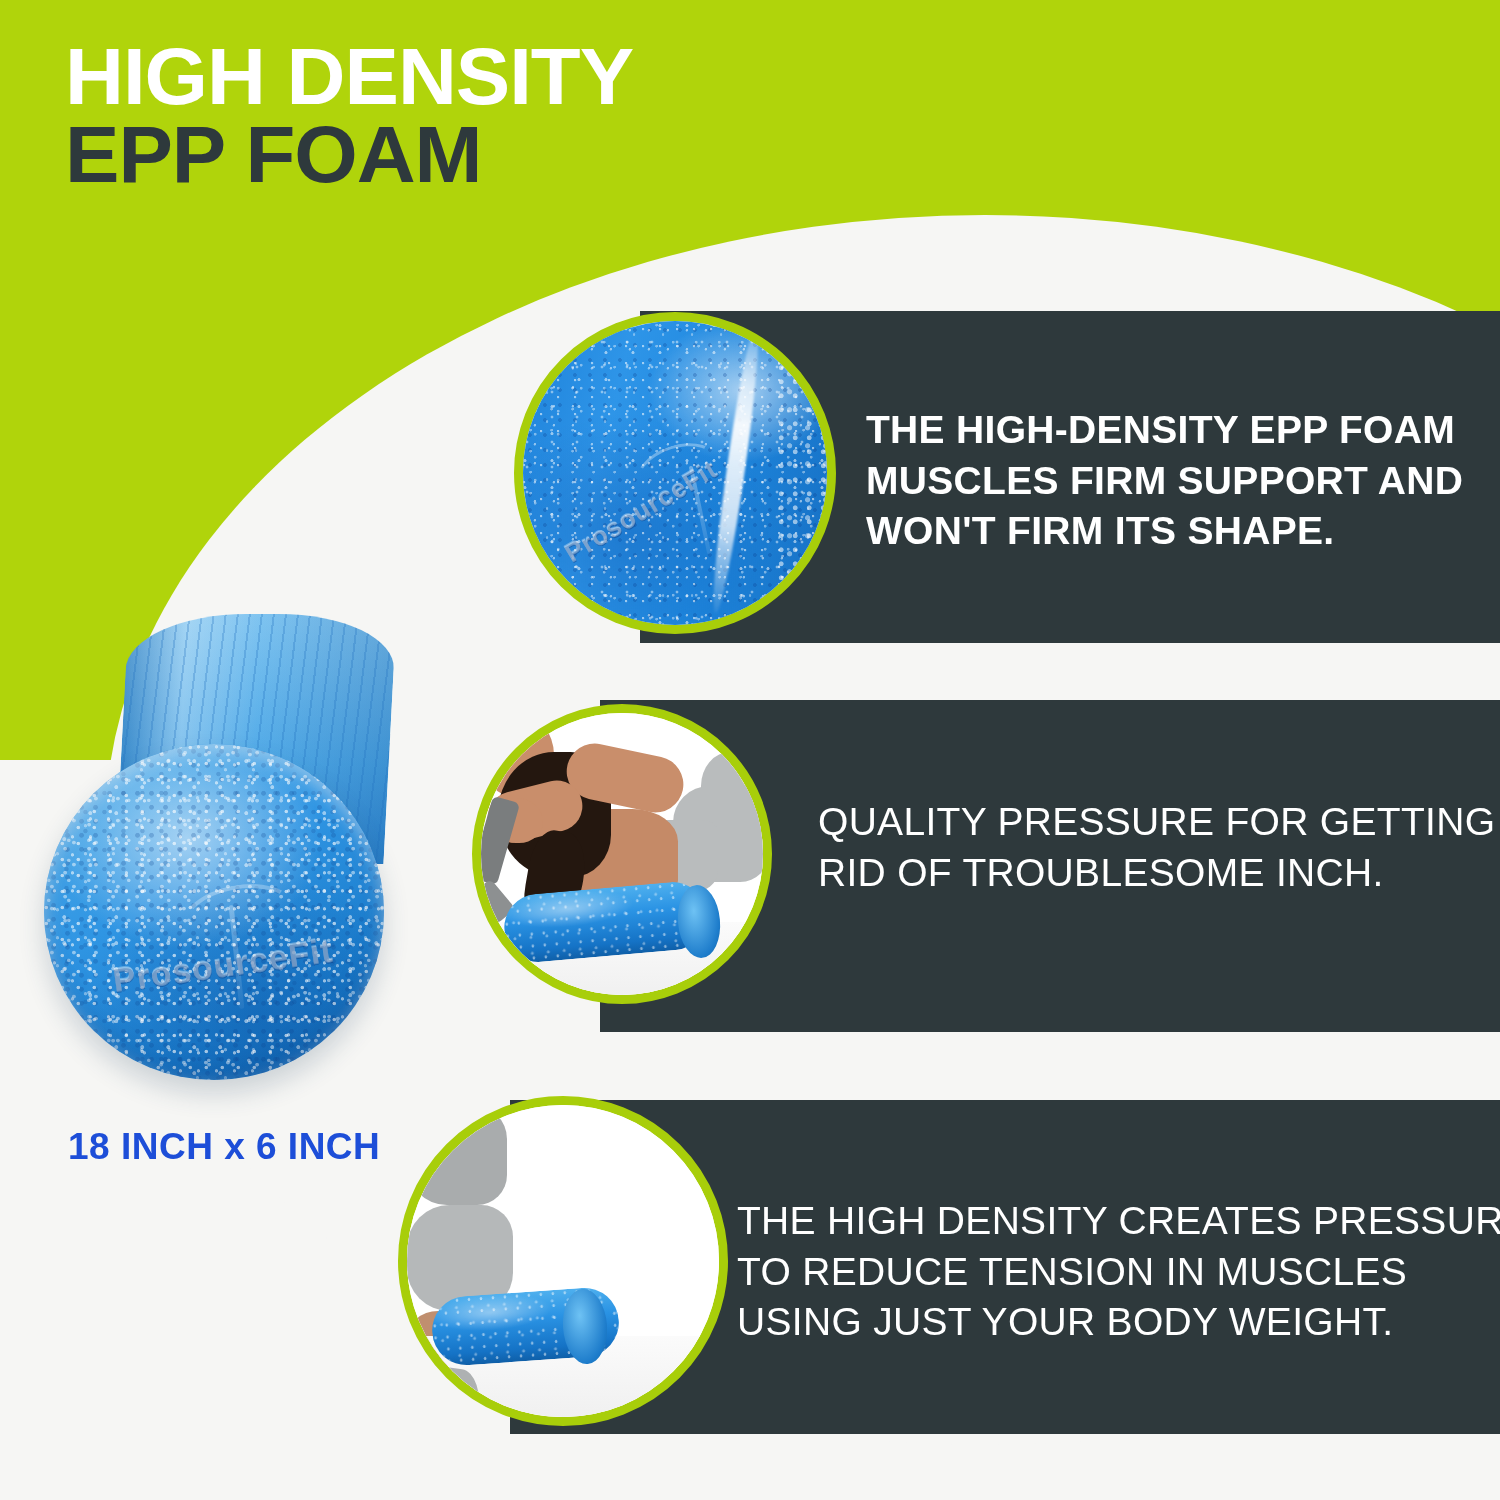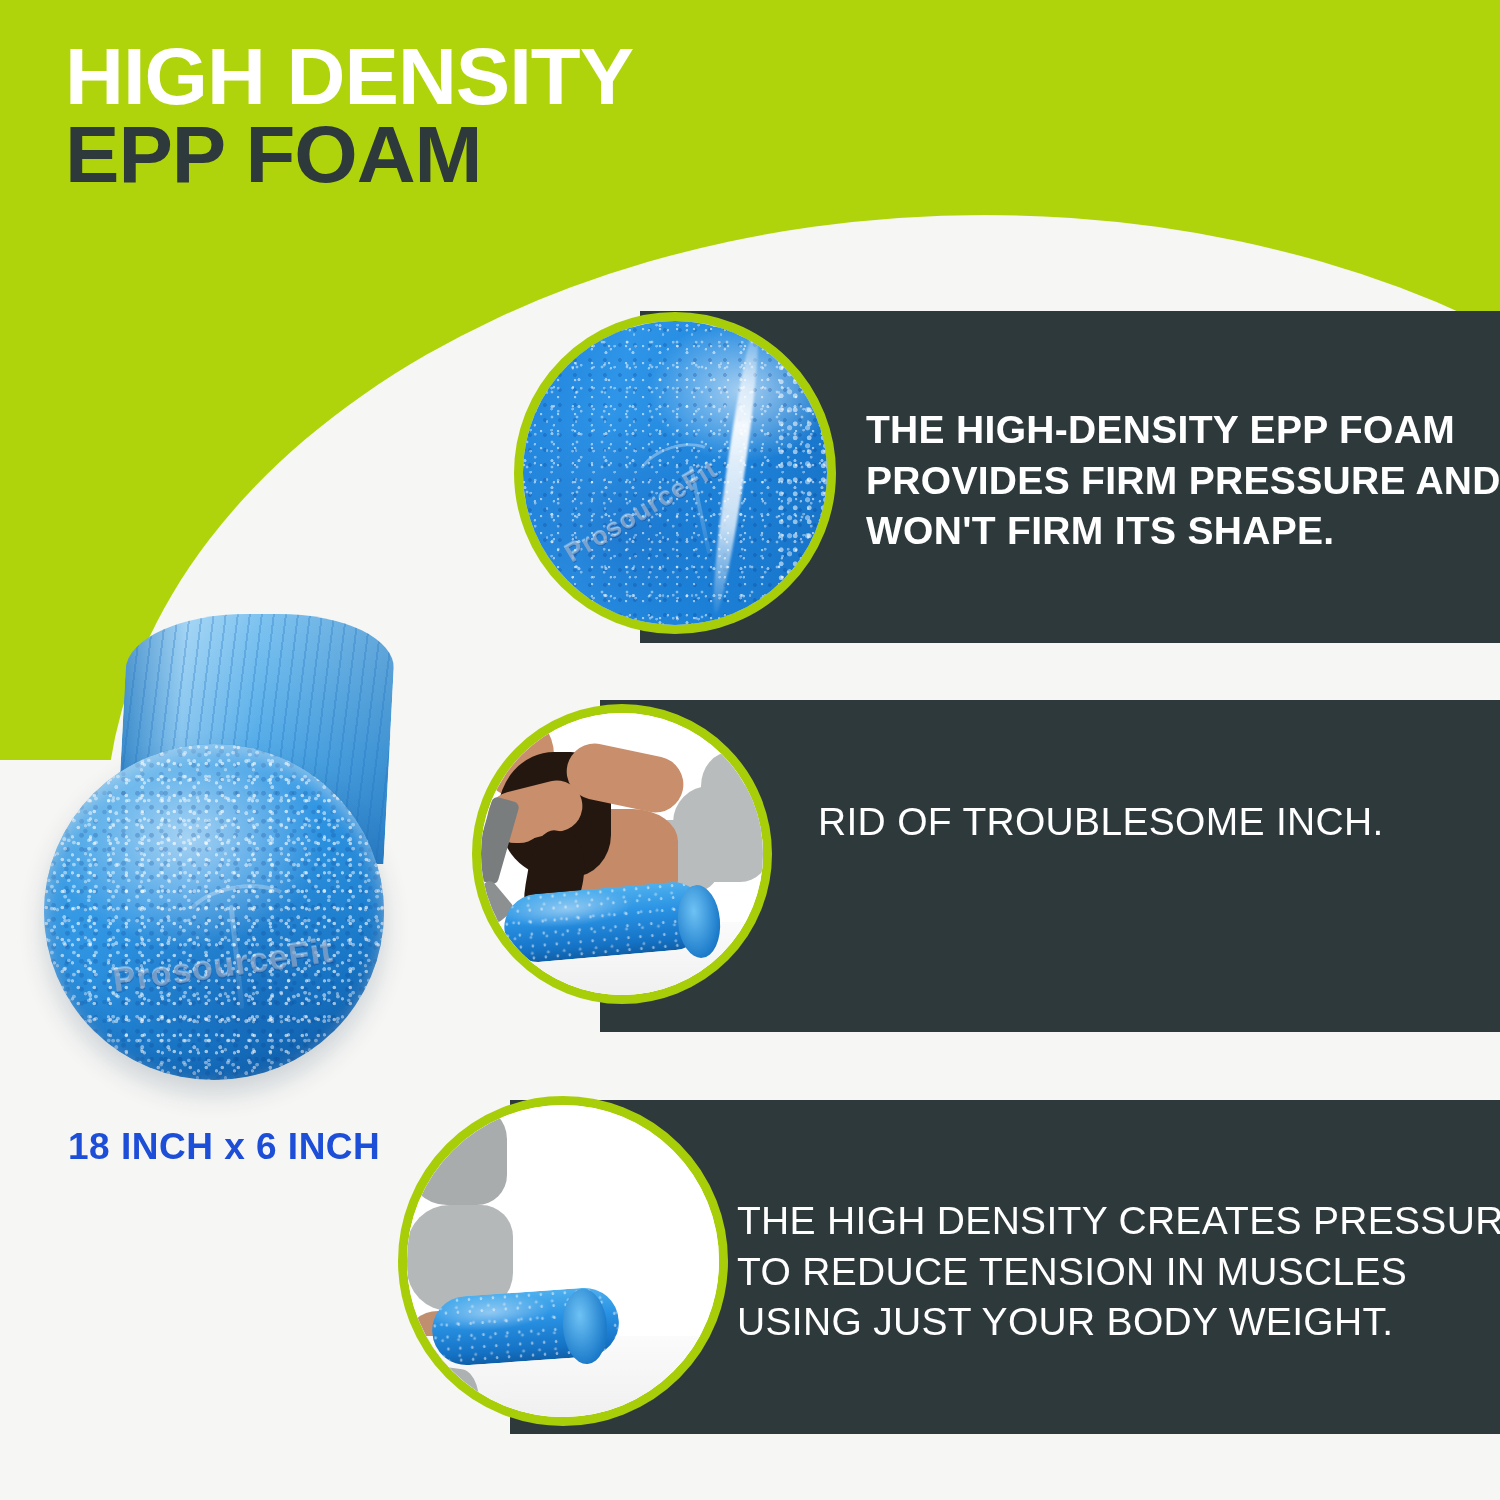--- a/index.html
+++ b/index.html
@@ -296,40 +296,41 @@
 
 <div id="title-block">
   <div class="title-line" id="title-line-1">HIGH DENSITY</div>
   <div class="title-line" id="title-line-2">EPP FOAM</div>
 </div>
 
 <div class="panel" id="panel-1"></div>
 
 <div class="panel-text" id="text-1">
   <div>THE HIGH-DENSITY EPP FOAM</div>
-  <div>PROVIDES FIRM PRESSURE AND</div>
+  <div>MUSCLES FIRM SUPPORT AND</div>
   <div>WON'T FIRM ITS SHAPE.</div>
 </div>
 
 <div class="photo-circle" id="circle-1">
   <div class="photo-inner">
     <div class="foam-end-closeup">
       <div class="foam-speckle"></div>
       <div class="foam-side-face"></div>
       <div class="foam-rim-highlight"></div>
       <div class="emboss-swoosh" id="swoosh-c1"></div>
       <div id="swoosh-c1b"></div>
       <div class="emboss-logo" id="logo-c1">ProsourceFit</div>
     </div>
   </div>
 </div>
 
 <div class="panel" id="panel-2"></div>
 
 <div class="panel-text" id="text-2">
+  <div>QUALITY PRESSURE FOR GETTING</div>
   <div>RID OF TROUBLESOME INCH.</div>
 </div>
 
 <div class="photo-circle" id="circle-2">
   <div class="photo-inner scene">
     <div class="mat-floor"></div>
     <div class="grey-cloth" id="c2-leg"></div>
     <div class="grey-cloth" id="c2-hip"></div>
     <div class="grey-cloth" id="c2-top"></div>
     <div class="skin" id="c2-back"></div>

